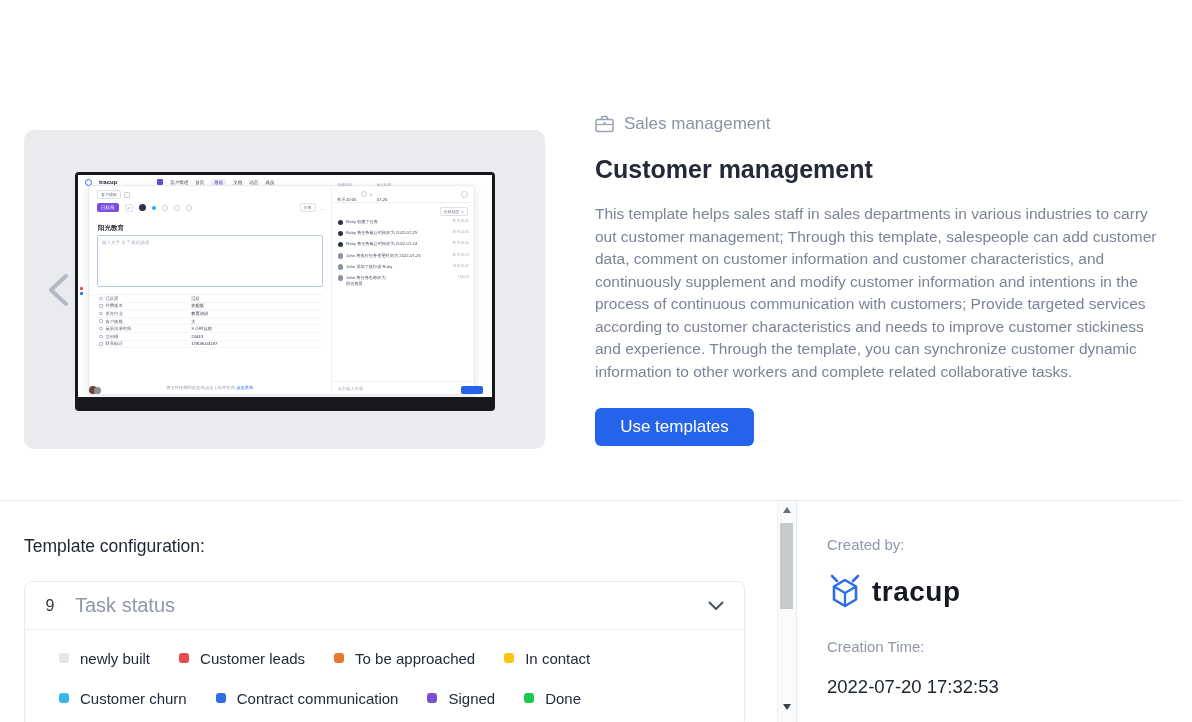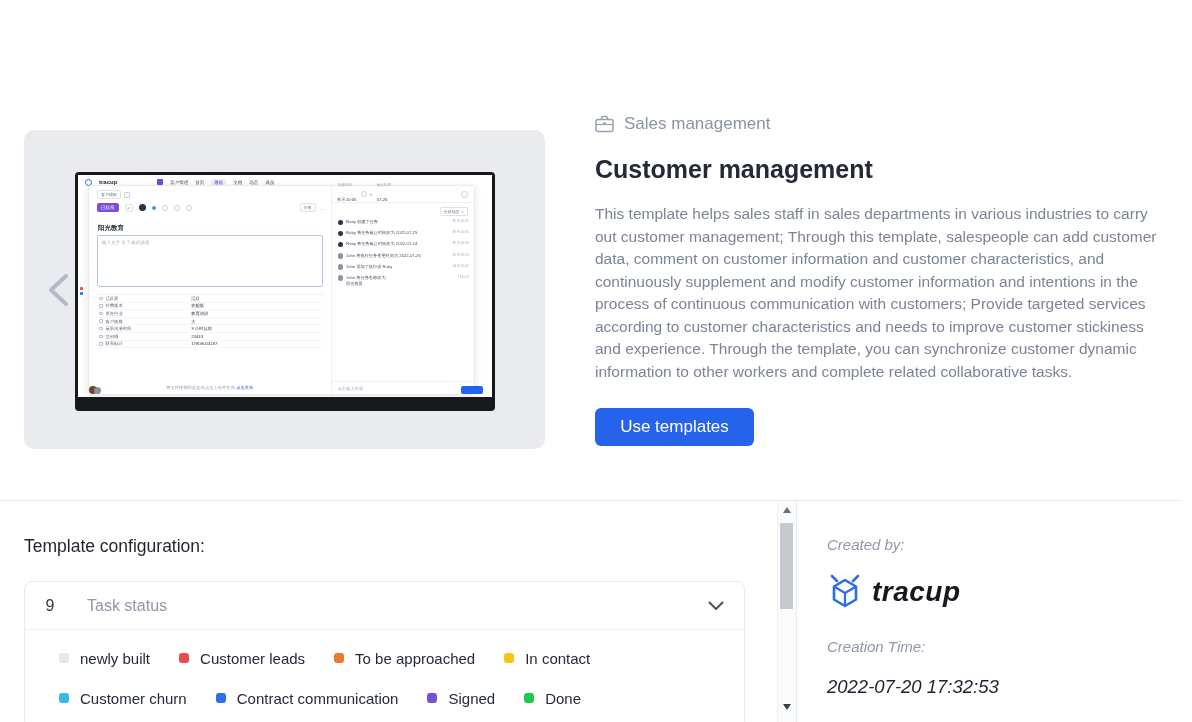--- a/index.html
+++ b/index.html
@@ -92,41 +92,41 @@
 
   
   .bottom { position:absolute; left:0; top:500px; width:1180px; height:222px; border-top:1px solid #e8eaed;
     display:flex; background:#fff; }
   .cfg { width:777px; position:relative; overflow:hidden; }
   .cfg-h { position:absolute; left:24px; top:35px; font-size:17.5px; color:#1f2530; }
   .panel { position:absolute; left:24px; top:80px; width:721px; border:1px solid #e9ebee; border-radius:8px; }
   .panel-hd { height:48px; display:flex; align-items:center; padding:0 20px 0 12px; cursor:pointer;
     border-bottom:1px solid #eef0f3; }
   .pc-count { font-size:16px; color:#333a47; width:26px; text-align:center; }
-  .pc-label { font-size:16px; color:#8f97a8; margin-left:24px; }
+  .pc-label { font-size:20px; color:#8f97a8; margin-left:12px; }
   .pc-chev { margin-left:auto; display:flex; align-items:center; }
   .panel-bd { padding:8px 0 10px 34px; }
   .st-row { display:flex; align-items:center; height:40px; gap:29px; }
   .st-item { display:flex; align-items:center; gap:11px; }
   .st-dot { width:10px; height:10px; border-radius:3px; flex:0 0 auto; }
   .st-label { font-size:15px; color:#232a39; }
 
   
   .vscroll { width:19px; position:relative; background:#fafbfc; border-left:1px solid #f1f2f4; }
   .vs-arrow { position:absolute; left:0; width:100%; height:14px; display:flex; align-items:center;
     justify-content:center; cursor:pointer; }
   .vs-arrow.up { top:2px; } .vs-arrow.down { bottom:8px; }
   .tri-up { width:0; height:0; border-left:4px solid transparent; border-right:4px solid transparent;
     border-bottom:6px solid #6a7078; }
   .tri-down { width:0; height:0; border-left:4px solid transparent; border-right:4px solid transparent;
     border-top:6px solid #3c4148; }
   .vs-thumb { position:absolute; left:2px; top:22px; width:13px; height:86px; background:#c6c9cd; cursor:pointer; }
 
   
-  .meta { flex:1; border-left:1px solid #e9ebee; position:relative; padding:35px 0 0 30px;font-style:italic; }
+  .meta { flex:1; border-left:1px solid #e9ebee; position:relative; padding:35px 0 0 30px; }
   .meta-label { font-size:15px; color:#8f97a8; }
   .brand-row { margin-top:20px; display:flex; align-items:center; gap:9px; }
   .brand-text { font-size:28px; font-weight:700; color:#16191f; letter-spacing:.5px; position:relative; }
   .meta-label2 { margin-top:27px; font-size:15px; color:#8f97a8; }
   .meta-time { margin-top:21px; font-size:18.5px; color:#1c2330; }
 </style>
 </head>
 <body>
 
 <div class="page">

